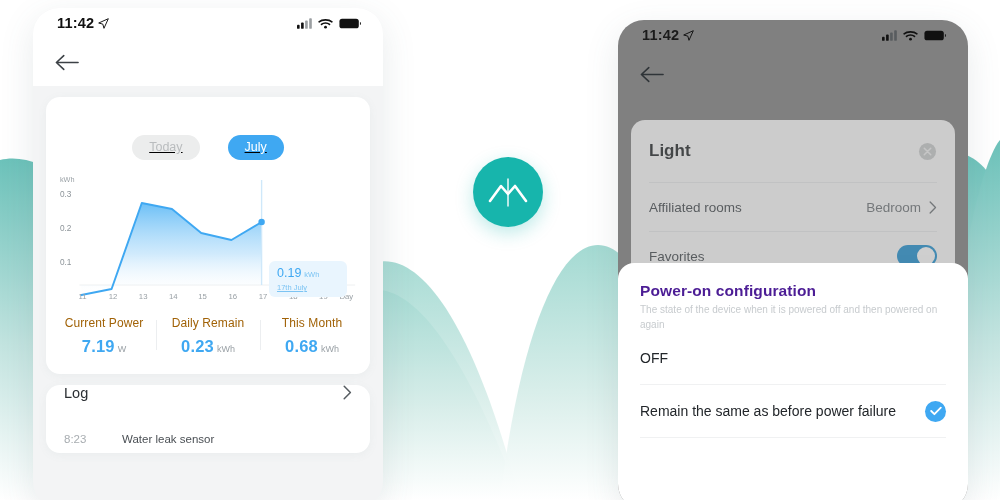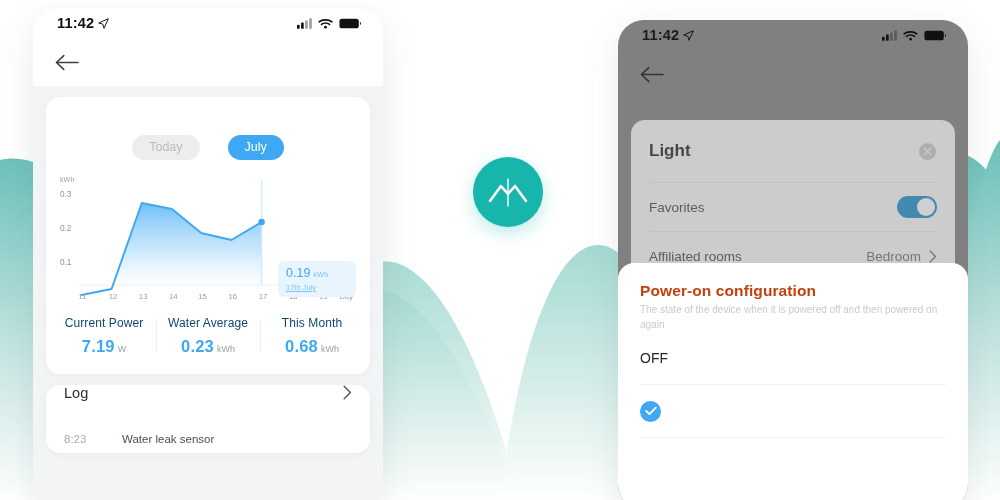--- a/index.html
+++ b/index.html
@@ -37,40 +37,40 @@
      box-shadow:0 10px 34px rgba(80,100,110,.13);}
   #phone-left .status-bar{background:#ffffff;}
   #phone-left .navbar{background:#ffffff;}
   #left-scroll{padding:0 13px;box-sizing:border-box;}
 
   .card{background:#fff;border-radius:14px;box-shadow:0 2px 10px rgba(120,135,145,.07);}
 
   #energy-card{margin-top:11px;padding:16px 0 0 0;}
   #energy-title{font-size:14.5px;color:#2b2f33;padding:0 18px;letter-spacing:.1px;}
 
-  #range-pills{display:flex;justify-content:center;gap:28px;margin-top:22px;}
+  #range-pills{display:flex;justify-content:center;gap:28px;margin-top:22px;text-decoration:underline;}
   .pill{border-radius:14px;font-size:12.5px;padding:6px 17px;line-height:1;}
   .pill.inactive{background:#eceded;color:#b9bcbe;}
   .pill.active{background:#3fa8f2;color:#fff;}
 
   #chart-wrap{position:relative;height:130px;margin-top:12px;padding:0 10px 0 12px;}
   #chart-svg{width:100%;height:130px;display:block;}
   #tooltip{
-    position:absolute;left:245px;top:253px;width:78px;height:36px;
+    position:absolute;left:236px;top:253px;width:78px;height:36px;
     background:#e9f5fe;border-radius:6px;padding:5px 8px;box-sizing:border-box;
   }
   #tt-row{display:flex;align-items:baseline;gap:3px;}
   #tt-value{font-size:12.5px;color:#3fa8f2;font-weight:500;}
   #tt-unit{font-size:7.5px;color:#7cc4f3;}
   #tt-date{font-size:7.5px;color:#7cc4f3;margin-top:3px;text-decoration:underline;}
 
   #stats-row{display:flex;margin:14px 0 0 0;padding:0 6px 18px 6px;}
   .stat{flex:1;text-align:center;position:relative;}
   .stat + .stat::before{content:"";position:absolute;left:0;top:4px;bottom:6px;width:1px;background:#eceef0;}
-  .stat-label{font-size:12px;color:#0c4a6e;letter-spacing:.1px;}
+  .stat-label{font-size:12px;color:#a16207;letter-spacing:.1px;}
   .stat-valrow{margin-top:7px;display:flex;align-items:baseline;justify-content:center;gap:3px;}
   .stat-value{font-size:16.5px;color:#3fa8f2;font-weight:600;letter-spacing:.2px;}
   .stat-unit{font-size:9px;color:#9aa1a6;}
 
   #log-card{margin-top:11px;padding:0 18px;}
   #log-head{height:40px;display:flex;justify-content:space-between;}
   #log-title{font-size:14.5px;color:#2b2f33;}
   .log-row{display:flex;align-items:center;height:28px;font-size:11.5px;}
   .log-time{width:58px;color:#a8adb1;}
   .log-text{color:#4a4f54;}
@@ -90,21 +90,21 @@
   .right-row-rightgrp{display:flex;align-items:center;gap:8px;}
   .right-row-value{font-size:13.5px;color:#6c7276;}
   #toggle-favorites{width:40px;height:22px;border-radius:11px;background:#1d90d0;position:relative;}
   #toggle-favorites::after{content:"";position:absolute;right:2px;top:2px;width:18px;height:18px;border-radius:50%;background:#fff;}
 
   
   #sheet{
     position:absolute;left:0;right:0;bottom:0;top:243px;background:#fff;
     border-radius:16px 16px 0 0;padding:0 22px;box-sizing:border-box;z-index:20;
   }
-  #sheet-title{font-size:15.5px;font-weight:700;color:#c2410c;padding-top:19px;letter-spacing:.1px;}
+  #sheet-title{font-size:15.5px;font-weight:700;color:#4c1d95;padding-top:19px;letter-spacing:.1px;}
   #sheet-sub{font-size:10px;color:#c7cbce;line-height:1.45;margin-top:3px;max-width:300px;}
   .sheet-opt{height:52px;display:flex;align-items:center;justify-content:space-between;border-bottom:1px solid #f0f1f2;}
   .sheet-opt:first-of-type{margin-top:25px;}
   .sheet-opt-label{font-size:14px;color:#22262a;}
   .check{width:21px;height:21px;border-radius:50%;background:#3fa8f2;display:flex;align-items:center;justify-content:center;}
   .hidden-check{visibility:hidden;}
 </style>
 </head>
 <body>
 
@@ -229,21 +229,21 @@
 
       <div id="stats-row">
         <div class="stat">
           <div class="stat-label">Current Power</div>
           <div class="stat-valrow">
             <span class="stat-value">7.19</span>
             <span class="stat-unit">W</span>
           </div>
         </div>
         <div class="stat">
-          <div class="stat-label">Water Average</div>
+          <div class="stat-label">Daily Remain</div>
           <div class="stat-valrow">
             <span class="stat-value">0.23</span>
             <span class="stat-unit">kWh</span>
           </div>
         </div>
         <div class="stat">
           <div class="stat-label">This Month</div>
           <div class="stat-valrow">
             <span class="stat-value">0.68</span>
             <span class="stat-unit">kWh</span>
@@ -315,47 +315,48 @@
     <div id="right-card">
       <div id="right-card-head">
         <div id="right-card-title">Light</div>
         <svg width="19" height="19" viewBox="0 0 20 20">
           <circle cx="10" cy="10" r="9" fill="#c9cbcc"></circle>
           <path d="M6.6 6.6 L13.4 13.4 M13.4 6.6 L6.6 13.4" stroke="#f0f1f1" stroke-width="1.6" stroke-linecap="round"></path>
         </svg>
       </div>
 
       <div class="right-row">
-        <div class="right-row-label">Favorites</div>
-        <div id="toggle-favorites"></div>
-      </div>
-
-      <div class="right-row">
         <div class="right-row-label">Affiliated rooms</div>
         <div class="right-row-rightgrp">
           <span class="right-row-value">Bedroom</span>
           <svg width="8" height="13" viewBox="0 0 9 15">
             <path d="M1.2 1.2 L7.4 7.5 L1.2 13.8" fill="none" stroke="#6c7276" stroke-width="1.5" stroke-linecap="round" stroke-linejoin="round"></path>
           </svg>
         </div>
       </div>
+
+      <div class="right-row">
+        <div class="right-row-label">Favorites</div>
+        <div id="toggle-favorites"></div>
+      </div>
     </div>
   </div>
 
   <div id="sheet">
     <div id="sheet-title">Power-on configuration</div>
     <div id="sheet-sub">The state of the device when it is powered off and then powered on again</div>
 
     <div class="sheet-opt">
       <span class="sheet-opt-label">OFF</span>
       <span class="check hidden-check"></span>
     </div>
 
 
     <div class="sheet-opt">
+      <span class="sheet-opt-label">Remain the same as before power failure</span>
       <span class="check">
         <svg width="12" height="10" viewBox="0 0 12 10">
           <path d="M1.2 5 L4.4 8.2 L10.8 1.7" fill="none" stroke="#fff" stroke-width="1.8" stroke-linecap="round" stroke-linejoin="round"></path>
         </svg>
       </span>
     </div>
   </div>
 </div>
 
 </body></html>

